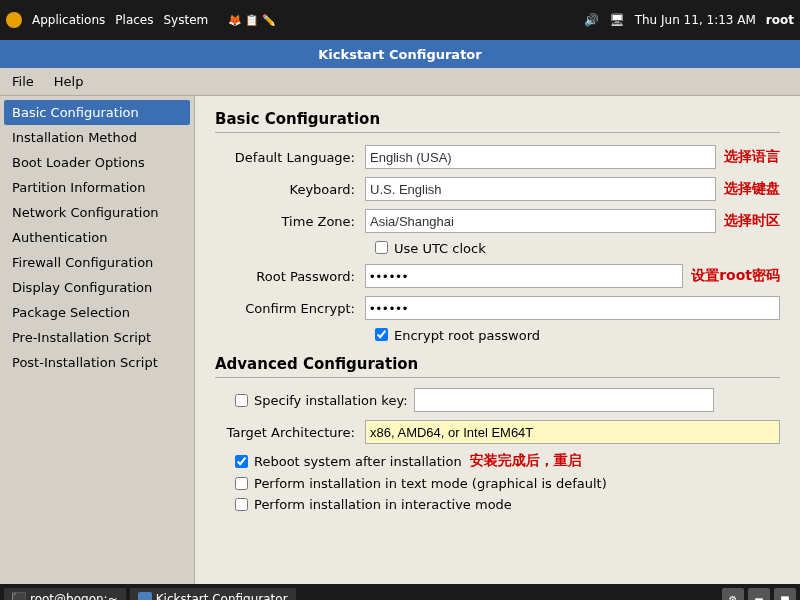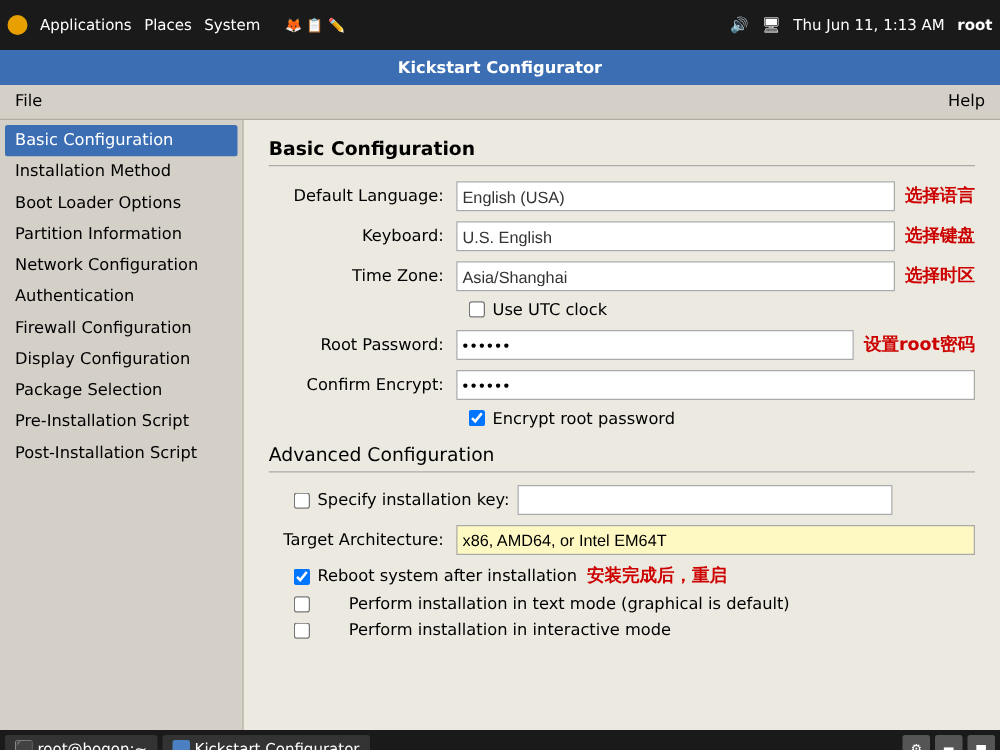--- a/index.html
+++ b/index.html
@@ -46,21 +46,20 @@
 
     
     .menu-bar {
       background: #d4d0c8;
       height: 28px;
       display: flex;
       align-items: center;
       padding: 0 4px;
       border-bottom: 1px solid #b0aca0;
       gap: 4px;
-      justify-content: space-between;
     }
     .menu-bar span {
       padding: 3px 8px;
       cursor: pointer;
       border-radius: 2px;
     }
 
     
     .main-container {
       display: flex;
@@ -146,42 +145,41 @@
       align-items: flex-start;
       margin-bottom: 8px;
       padding-left: 160px;
     }
     .checkbox-row input[type="checkbox"] {
       margin-right: 6px;
     }
 
     .adv-section-title {
       font-size: 15px;
-      font-weight: normal;
+      font-weight: bold;
       color: #000;
       margin-top: 12px;
       margin-bottom: 10px;
       border-bottom: 1px solid #aaa;
       padding-bottom: 4px;
     }
 
     .reboot-row {
       display: flex;
       align-items: center;
       margin-bottom: 6px;
       padding-left: 20px;
     }
     .reboot-row input[type="checkbox"] { margin-right: 6px; }
 
     .checkbox-single-row {
       display: flex;
       align-items: center;
       margin-bottom: 6px;
       padding-left: 20px;
-      gap: 25px;
     }
     .checkbox-single-row input[type="checkbox"] { margin-right: 6px; }
 
     
     .arch-row {
       display: flex;
       align-items: center;
       margin-bottom: 8px;
     }
     .arch-label {

